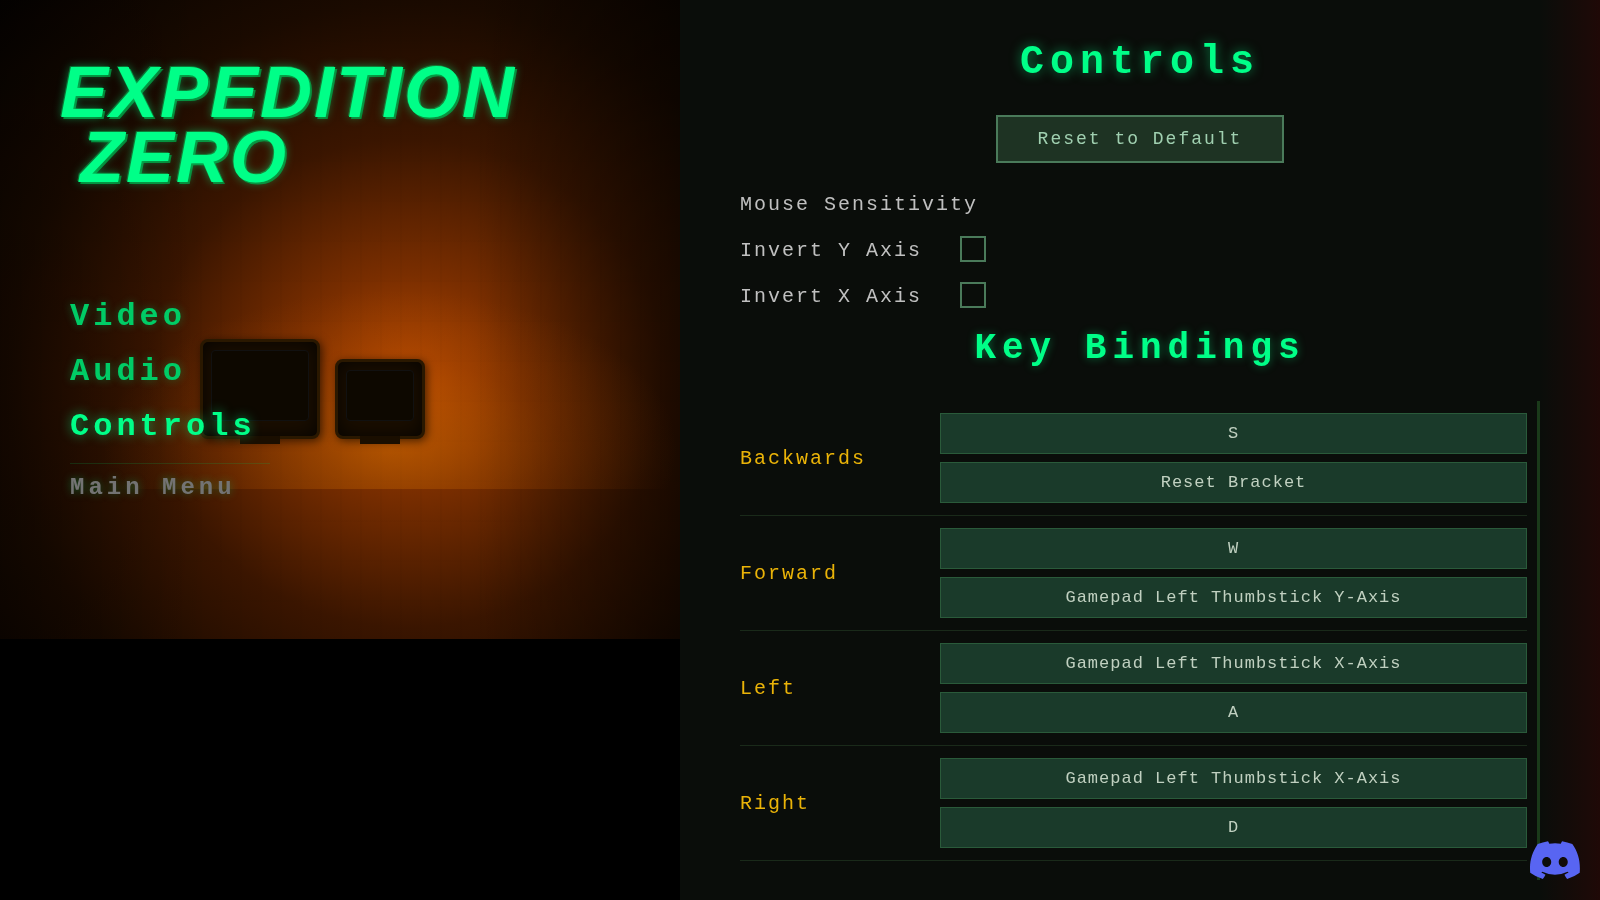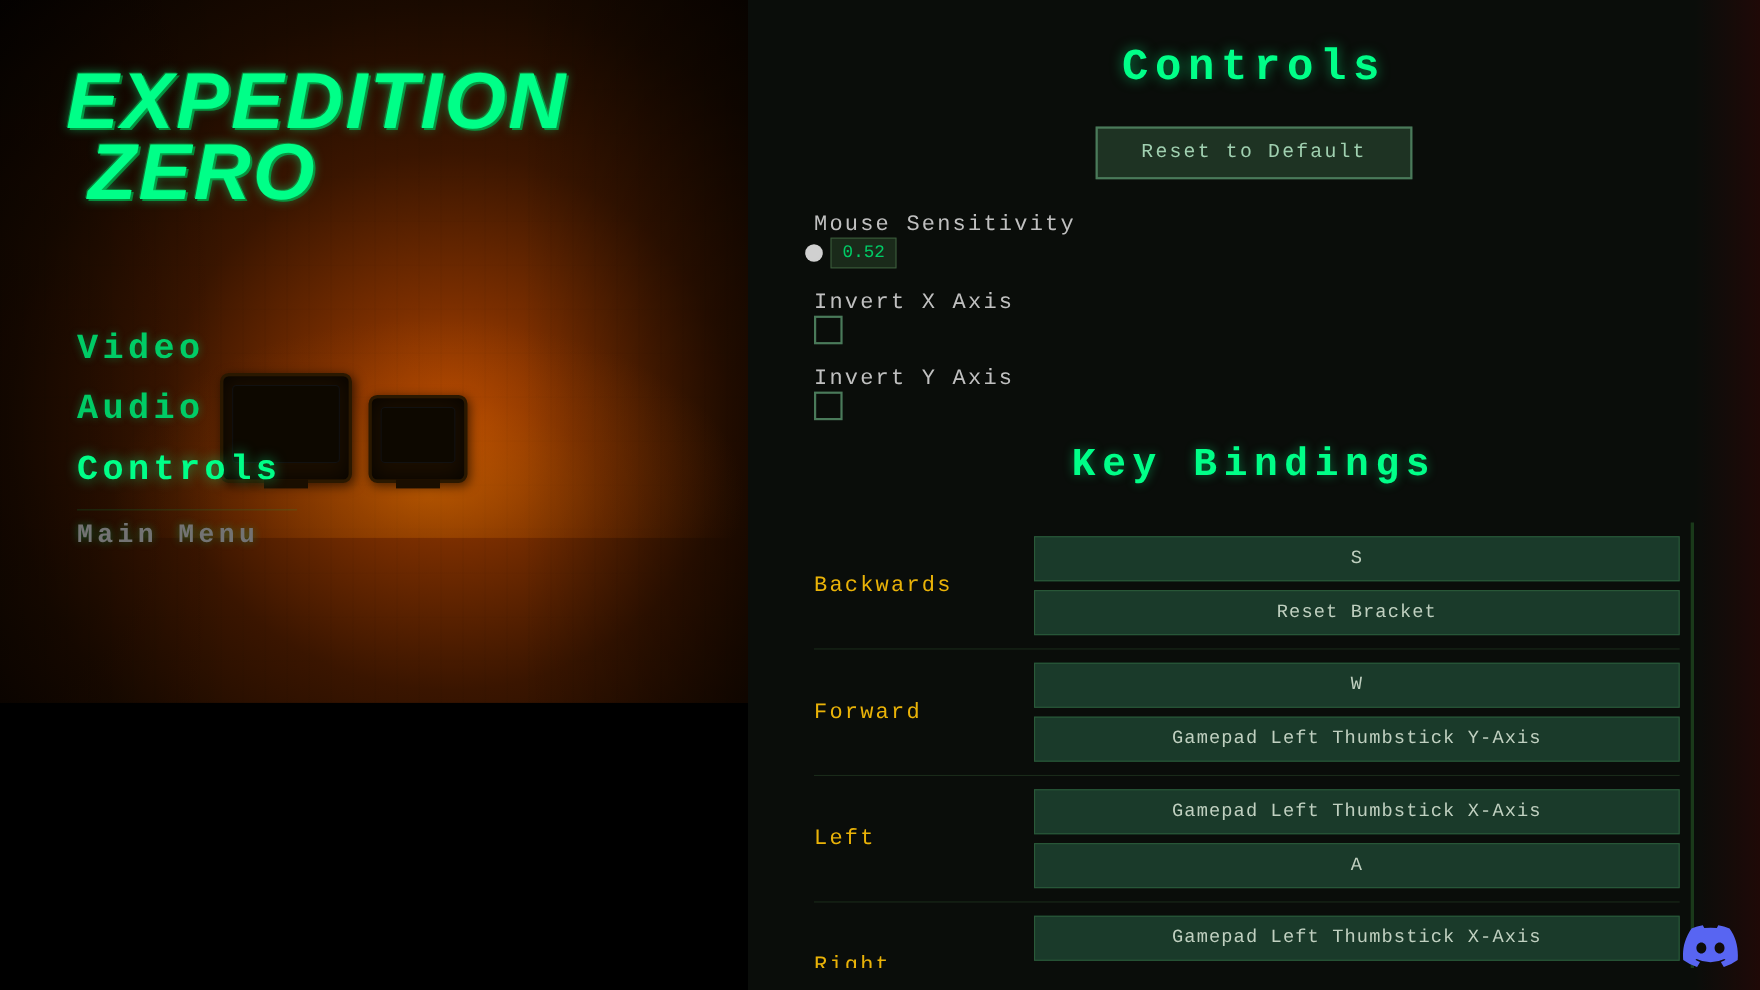--- a/index.html
+++ b/index.html
@@ -232,23 +232,22 @@
       font-family: 'Courier New', Courier, monospace;
       font-size: 18px;
       letter-spacing: 2px;
       cursor: pointer;
       transition: background 0.2s;
     }
 
     
     .setting-row {
       display: flex;
-      align-items: flex-start;
+      align-items: flex-end;
       margin-bottom: 20px;
-      flex-direction: column;
     }
 
     .setting-label {
       font-family: 'Courier New', Courier, monospace;
       font-size: 20px;
       color: #c0c0c0;
       letter-spacing: 2px;
       min-width: 220px;
     }
 
@@ -422,36 +421,29 @@
 
 <div class="right-panel">
   <div class="right-panel-content">
 
     <div class="controls-title">Controls</div>
 
     <button class="reset-btn">Reset to Default</button>
 
     <div class="setting-row">
       <span class="setting-label">Mouse Sensitivity</span>
-      <div class="slider-container">
-        <div class="slider-track">
-          <div class="slider-fill"></div>
-          <div class="slider-thumb"></div>
-        </div>
-        <div class="slider-value">0.52</div>
-      </div>
+    </div>
+
+    <div class="setting-row">
+      <span class="setting-label">Invert Y Axis</span>
+      <div class="checkbox"></div>
     </div>
 
     <div class="setting-row">
       <span class="setting-label">Invert X Axis</span>
-      <div class="checkbox"></div>
-    </div>
-
-    <div class="setting-row">
-      <span class="setting-label">Invert Y Axis</span>
       <div class="checkbox"></div>
     </div>
 
     <div class="key-bindings-title">Key Bindings</div>
 
     <div class="keybind-scroll">
 
       <div class="keybind-row">
         <span class="keybind-action">Backwards</span>
         <div class="keybind-buttons">

